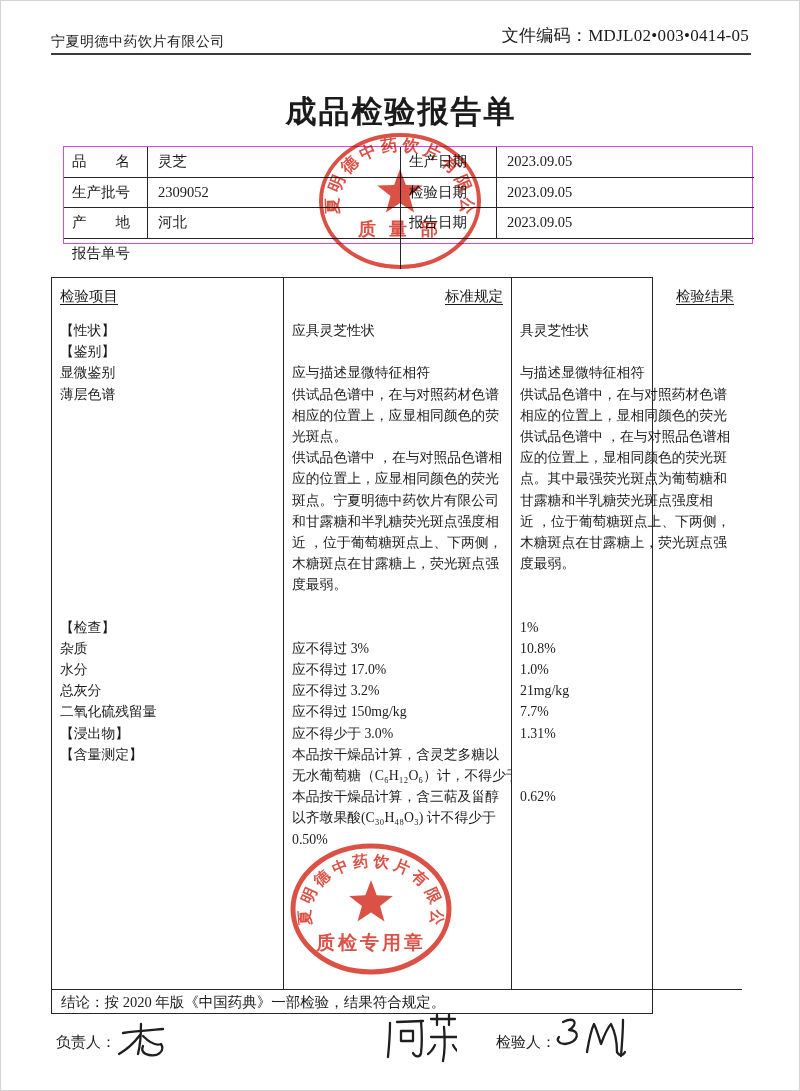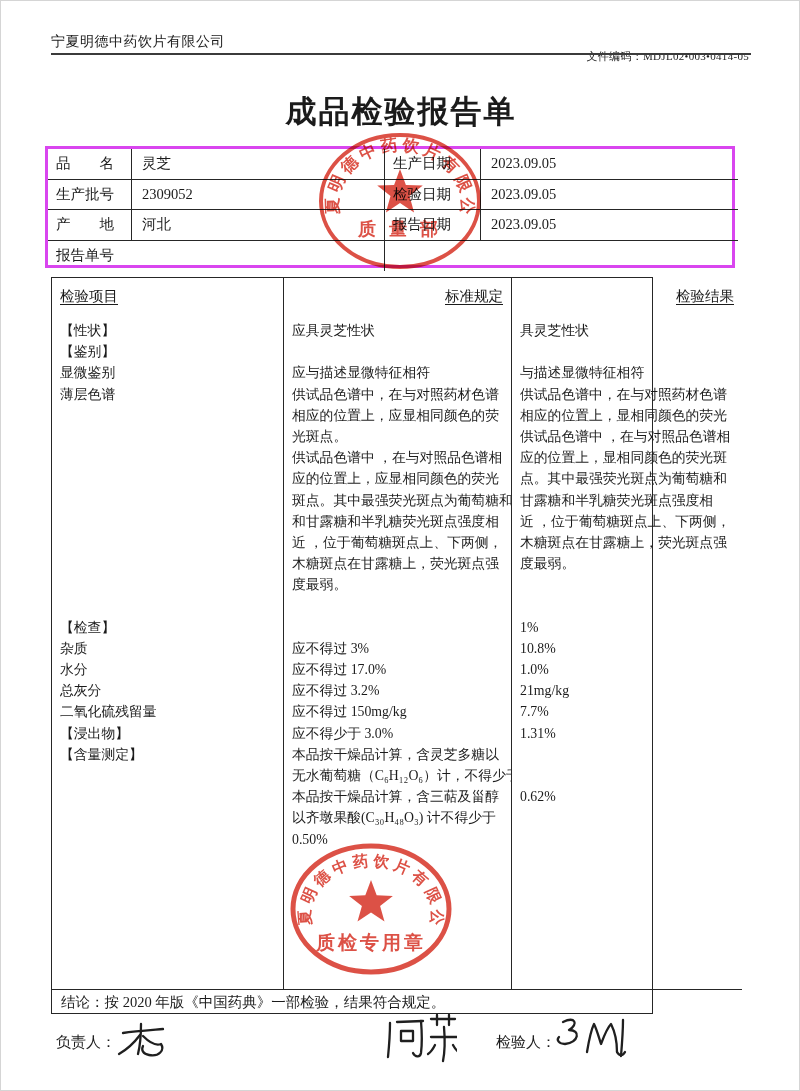--- a/index.html
+++ b/index.html
@@ -4,28 +4,28 @@
 <style>
   html,body{margin:0;padding:0;background:#e9e9e9;}
   .page{
     position:relative;width:800px;height:1091px;background:#ffffff;
     border:1px solid #d5d5d5;box-sizing:border-box;overflow:hidden;
     font-family:"Liberation Serif","DejaVu Serif",serif;color:#1b1b1b;
   }
   .abs{position:absolute;}
   
   .hdr-left{left:50px;top:32px;font-size:14px;letter-spacing:.5px;}
-  .hdr-right{right:50px;top:48px;font-size:11px;letter-spacing:.3px;}
+  .hdr-right{right:50px;top:23px;font-size:17px;letter-spacing:.3px;}
   .hdr-rule{left:50px;top:52px;width:700px;height:2px;background:#3b3b3b;}
   
   .title{left:0;top:90px;width:800px;text-align:center;font-size:31px;font-weight:bold;letter-spacing:2px;}
   
   .info-table{
-    left:44px;top:145px;width:690px;height:122px;box-sizing:border-box;
-    border:3px solid #d946ef;display:grid;
+    left:62px;top:145px;width:690px;height:98px;box-sizing:border-box;
+    border:1px solid #d946ef;display:grid;
     grid-template-columns:84px 253px 96px 257px;
     grid-template-rows:repeat(4,30.5px);
   }
   .cellb{box-sizing:border-box;border-right:1px solid #262626;border-bottom:1px solid #262626;
     display:flex;align-items:center;font-size:14.5px;overflow:hidden;white-space:nowrap;}
   .cellb.lastcol{border-right:none;}
   .cellb.lastrow{border-bottom:none;}
   .cellb.lbl{padding-left:8px;}
   .cellb.val{padding-left:10px;}
   .span2a{grid-column:1/3;}
@@ -120,21 +120,21 @@
       <div class="col-hdr center">标准规定</div>
       <div>
           <div class="tline">应具灵芝性状</div>
           <div class="tline">&nbsp;</div>
           <div class="tline">应与描述显微特征相符</div>
           <div class="tline">供试品色谱中，在与对照药材色谱</div>
           <div class="tline">相应的位置上，应显相同颜色的荧</div>
           <div class="tline">光斑点。</div>
           <div class="tline">供试品色谱中 ，在与对照品色谱相</div>
           <div class="tline">应的位置上，应显相同颜色的荧光</div>
-          <div class="tline">斑点。其中最强荧光斑点为葡萄糖和</div>
+          <div class="tline">斑点。宁夏明德中药饮片有限公司</div>
           <div class="tline">和甘露糖和半乳糖荧光斑点强度相</div>
           <div class="tline">近 ，位于葡萄糖斑点上、下两侧，</div>
           <div class="tline">木糖斑点在甘露糖上，荧光斑点强</div>
           <div class="tline">度最弱。</div>
           <div class="tline">&nbsp;</div>
           <div class="tline">&nbsp;</div>
           <div class="tline">应不得过 3%</div>
           <div class="tline">应不得过 17.0%</div>
           <div class="tline">应不得过 3.2%</div>
           <div class="tline">应不得过 150mg/kg</div>

